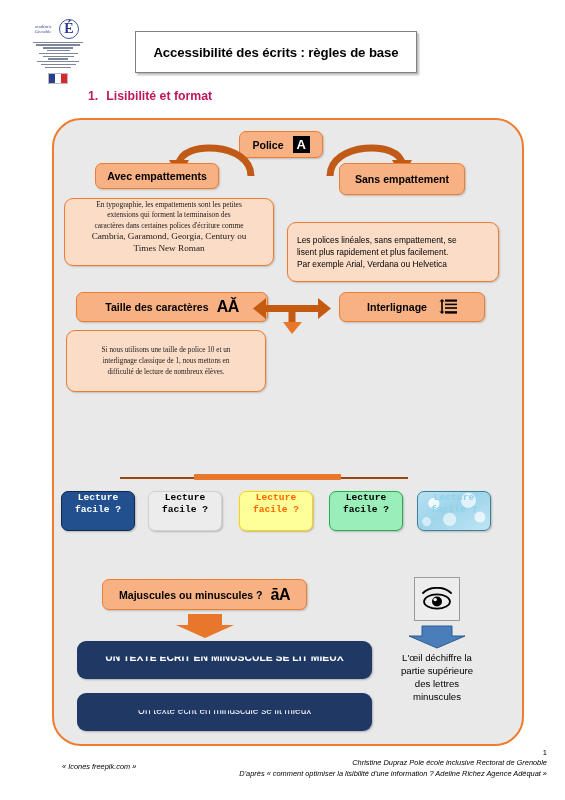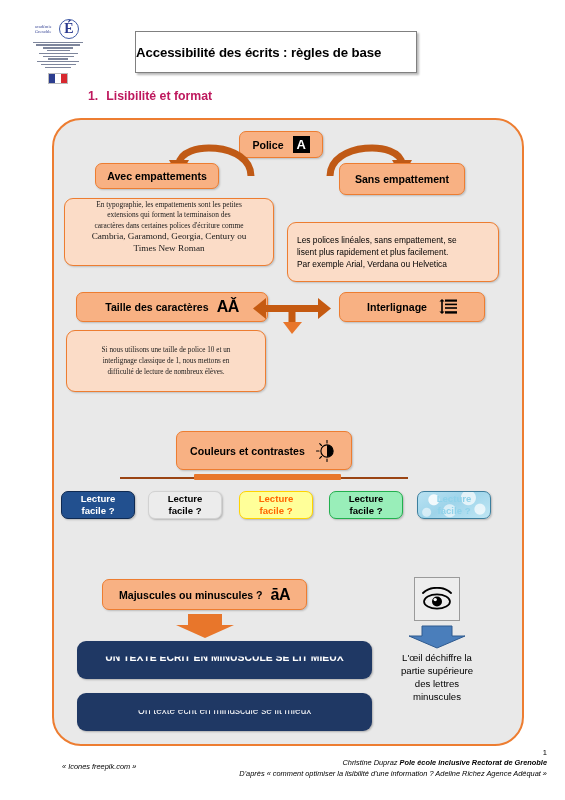--- a/index.html
+++ b/index.html
@@ -47,21 +47,21 @@
   #logo .flag i.b { background: #2c3d8f; }
   #logo .flag i.w { background: #ffffff; }
   #logo .flag i.r { background: #d7282f; }
 
   #title-box {
     position: absolute; left: 135px; top: 31px;
     width: 282px; height: 42px;
     border: 1.5px solid #808080;
     box-shadow: 2px 2px 2px rgba(0,0,0,.28);
     background: #ffffff;
-    display: flex; align-items: center; 
+    display: flex; align-items: center; justify-content: center;
   }
   #title-box span {
     font-size: 13.2px; font-weight: bold; color: #000; letter-spacing: -.1px;
   }
 
   #section-title {
     position: absolute; left: 88px; top: 89px;
     font-size: 12.3px; font-weight: bold; color: #be185d;
   }
   #section-title .num { margin-right: 8px; }
@@ -114,25 +114,26 @@
   .aa-icon {
     margin-left: 8px; font-weight: bold; color: #000;
     font-family: "Liberation Sans", sans-serif; letter-spacing: -.5px;
   }
 
   
   svg.deco { position: absolute; overflow: visible; }
 
   
   .cbox {
-    position: absolute; width: 74px; height: 28px;
+    position: absolute; width: 74px; height: 40px;
     border-radius: 7px;
-    display: flex; align-items: center; justify-content: center;
+    display: flex; justify-content: center;
     text-align: center; font-weight: bold; font-size: 9.6px; line-height: 12px;
     box-shadow: 1px 1px 2px rgba(0,0,0,.22);
+    font-family: Liberation Mono, monospace;
   }
   .cbox.c1 { background: #22508f; border: 1.6px solid #0f2a52; color: #ffffff; }
   .cbox.c2 { background: #ececec; border: 1.4px solid #d2d2d2; color: #000000; }
   .cbox.c3 { background: #ffff99; border: 1.6px solid #ffd400; color: #ff6600; }
   .cbox.c4 { background: #99eeb9; border: 1.6px solid #22b04e; color: #000000; }
   .cbox.c5 {
     border: 1.6px solid #3d7f9e; color: #8fd2ea;
     background:
       radial-gradient(circle at 22% 30%, rgba(255,255,255,.85) 0 5px, transparent 6px),
       radial-gradient(circle at 70% 22%, rgba(255,255,255,.7) 0 7px, transparent 8px),
@@ -170,21 +171,21 @@
     font-size: 7.6px; color: #000;
   }
   #credit-left {
     position: absolute; left: 62px; top: 10px;
     font-size: 7.4px; font-style: italic; color: #000;
   }
   #credit-right {
     position: absolute; right: 18px; top: 6px; width: 330px;
     text-align: right; font-size: 7.4px; font-style: italic; line-height: 10.5px; color: #000;
   }
-  #credit-right .b { font-weight: bold; }
+  #credit-right .b { font-weight: normal; }
 </style>
 </head>
 <body>
 
 <div id="header">
 
   <div id="logo">
     <div class="crest">
       <div class="etxt">académie<br>Grenoble</div>
       <div class="ecircle">É</div>
@@ -288,34 +289,20 @@
 
   <div class="lbox" style="left:12px; top:210px; width:200px; height:62px; display:flex; align-items:center;">
     <div class="serif-p" style="font-size:7.2px; line-height:11px; width:100%;">
       <span>Si nous utilisons une taille de police 10 et un</span><br>
       <span>interlignage classique de 1, nous mettons en</span><br>
       <span>difficulté de lecture de nombreux élèves.</span>
     </div>
   </div>
 
 
-  <div class="obox" style="left:122px; top:311px; width:176px; height:39px;">
-    <span>Couleurs et contrastes</span>
-    <svg style="margin-left:11px" width="22" height="22" viewBox="0 0 22 22">
-      <g stroke="#000" stroke-width="1.1" stroke-linecap="round">
-        <line x1="11" y1="0.5" x2="11" y2="3"></line>
-        <line x1="3.7" y1="3.7" x2="5.5" y2="5.5"></line>
-        <line x1="0.5" y1="11" x2="3" y2="11"></line>
-        <line x1="3.7" y1="18.3" x2="5.5" y2="16.5"></line>
-        <line x1="11" y1="19" x2="11" y2="21.5"></line>
-      </g>
-      <circle cx="11" cy="11" r="6.1" fill="none" stroke="#000" stroke-width="1.2"></circle>
-      <path d="M11,4.9 A6.1,6.1 0 0 1 11,17.1 Z" fill="#000"></path>
-    </svg>
-  </div>
 
   <div style="position:absolute; left:66px; top:357px; width:288px; height:2.4px; background:#9a4413;"></div>
   <div style="position:absolute; left:140px; top:354px; width:147px; height:6px; background:#e8762b; border-radius:1px;"></div>
 
   <div class="cbox c1" style="left:7px;   top:371px;">
     <span><span>Lecture</span><br><span>facile ?</span></span>
   </div>
   <div class="cbox c2" style="left:94px;  top:371px;">
     <span><span>Lecture</span><br><span>facile ?</span></span>
   </div>

